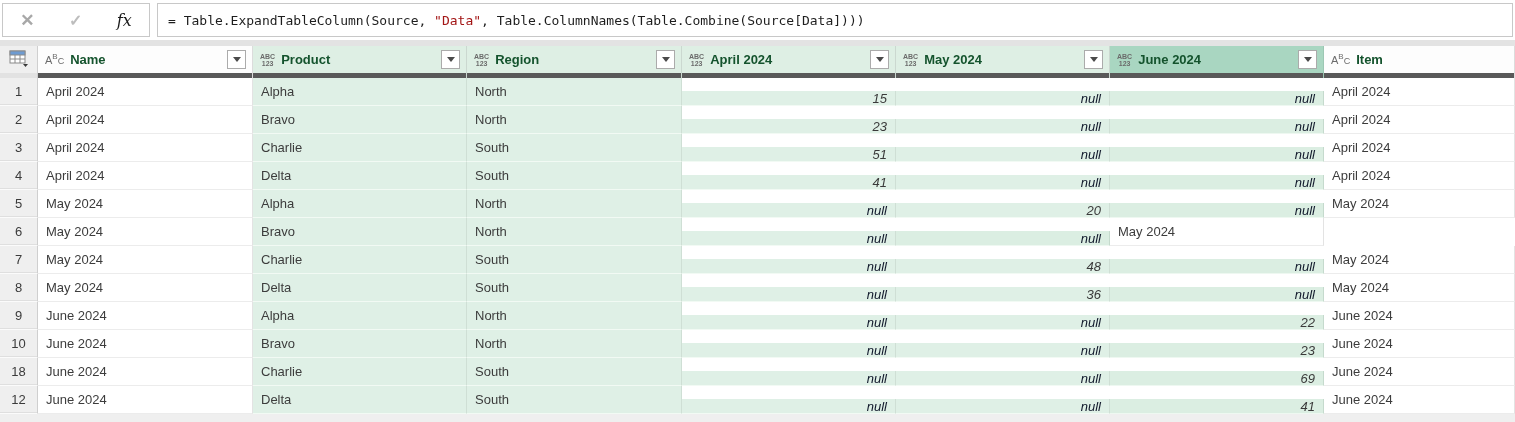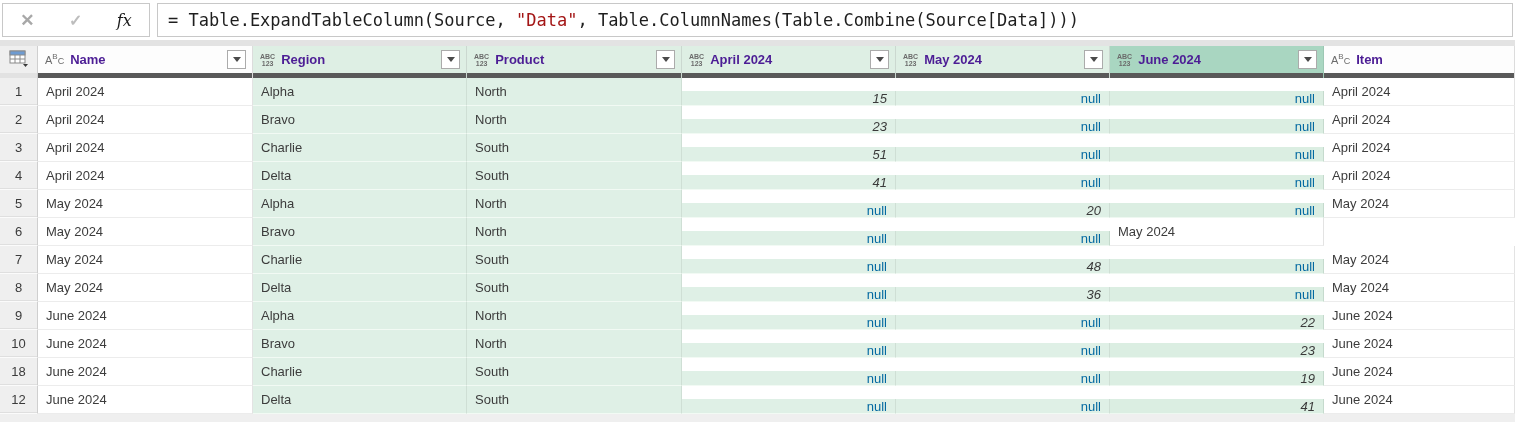--- a/index.html
+++ b/index.html
@@ -14,59 +14,59 @@
   }
   *{box-sizing:border-box;margin:0;padding:0;}
   html,body{width:1515px;height:422px;overflow:hidden;}
   body{font-family:"Liberation Sans",sans-serif;background:#fff;font-size:13px;color:#3c3c3c;}
 
   
   .formula-area{height:40px;background:#fff;position:relative;}
   .fbox{position:absolute;top:3px;height:34px;background:#fff;border:1px solid #c8c8c8;}
   .icon-box{left:2px;width:148px;display:flex;align-items:center;justify-content:space-around;}
   .formula-box{left:157px;right:2px;display:flex;align-items:center;padding-left:10px;
-    font-family:"DejaVu Sans Mono","Liberation Mono",monospace;font-size:17px;color:#1e1e1e;white-space:pre;}
+    font-family:"DejaVu Sans Mono","Liberation Mono",monospace;font-size:13px;color:#1e1e1e;white-space:pre;}
   .fb-cancel{color:#a8a8a8;font-size:17px;font-weight:700;}
   .fb-check{color:#bdbdbd;font-size:16px;font-weight:700;}
   .fb-fx{font-family:"DejaVu Serif",serif;font-style:italic;font-size:16px;color:#1b1b1b;}
   .tok-string{color:var(--string-token);}
   .gap-strip{height:6px;background:#e3e3e3;}
 
   
   .grid{width:1515px;}
   .grid-row{display:grid;grid-template-columns:38px 215px 214px 215px 214px 214px 214px minmax(0,1fr);}
   
   .hrow{height:32px;}
   .corner{background:var(--gutter-bg);position:relative;border-right:1px solid #cfcfcf;display:flex;align-items:flex-start;justify-content:center;padding-top:4px;}
   .corner .qbar{background:#e2e2e2;}
   .hcell{position:relative;display:flex;align-items:center;padding:0 4px 5px 7px;border-right:1px solid #cbd8d0;}
   .hcell.fill-white{background:#fdfdfd;border-right-color:#dcdcdc;}
   .hcell.fill-green{background:var(--green-header);}
   .hcell.fill-green-selected{background:var(--selected-header);border-right-color:#9cc7b3;}
-  .hlabel{font-weight:700;color:#4c1d95;margin-left:6px;white-space:nowrap;overflow:hidden;flex:1;}
+  .hlabel{font-weight:700;color:#14532d;margin-left:6px;white-space:nowrap;overflow:hidden;flex:1;}
   .type-icon{color:#6b6b6b;flex:none;line-height:1;}
   .ti-text{font-size:11px;letter-spacing:0;}
   .ti-text .ti-b{font-size:8px;vertical-align:super;}
   .ti-text .ti-c{font-size:9px;vertical-align:baseline;}
   .ti-any{display:flex;flex-direction:column;align-items:center;font-size:7px;line-height:7px;font-weight:700;}
   .filter-btn{flex:none;width:19px;height:19px;background:#fff;border:1px solid #ababab;display:flex;align-items:center;justify-content:center;cursor:pointer;margin-right:2px;}
   .filter-tri{width:0;height:0;border-left:4px solid transparent;border-right:4px solid transparent;border-top:5px solid #4a4a4a;}
   .qbar{position:absolute;left:0;right:0;bottom:0;height:5px;background:var(--quality-gray);}
   .q-valid{height:100%;background:var(--accent-teal);}
 
   
   .trow{height:28px;}
   .gutter-cell{background:var(--gutter-bg);border-right:1px solid #cfcfcf;border-bottom:1px solid #fbfbfb;box-shadow:inset 0 -1px 0 #dfdfdf;display:flex;align-items:center;justify-content:center;color:#3b3b3b;cursor:pointer;}
   .cell{display:flex;align-items:center;padding:0 8px;white-space:nowrap;overflow:hidden;cursor:default;}
   .cell.fill-white{background:#fff;border-right:1px solid #e3e3e3;border-bottom:1px solid #ececec;}
   .cell.fill-green{background:var(--green-cell);border-right:1px solid #cfdfd5;border-bottom:1px solid #f2faf4;}
   .cell.fill-green-selected{background:var(--selected-cell);border-right:1px solid #c5dacd;border-bottom:1px solid #eef8f1;}
   .cell.align-right{justify-content:flex-end;margin-top:13px;}
   .cell.num{font-style:italic;color:#3a3a3a;}
-  .cell.null{color:#0369a1;}
+  .cell.null{font-style:italic;color:#0f172a;}
   .bottom-strip{height:8px;background:var(--gutter-bg);}
 
   
   .sa-icon{position:relative;width:20px;height:17px;}
   .sa-icon svg{display:block;}
 </style>
 </head>
 <body>
 
 <div class="formula-area">
@@ -100,32 +100,32 @@
         <span class="filter-btn">
           <span class="filter-tri"></span>
         </span>
         <span class="qbar"><span class="q-valid" style="width: 100%;"></span></span>
       </div>
       <div class="hcell fill-green">
         <span class="type-icon ti-any">
           <span>ABC</span>
           <span>123</span>
         </span>
+        <span class="hlabel">Product</span>
+        <span class="filter-btn">
+          <span class="filter-tri"></span>
+        </span>
+        <span class="qbar"><span class="q-valid" style="width: 100%;"></span></span>
+      </div>
+      <div class="hcell fill-green">
+        <span class="type-icon ti-any">
+          <span>ABC</span>
+          <span>123</span>
+        </span>
         <span class="hlabel">Region</span>
-        <span class="filter-btn">
-          <span class="filter-tri"></span>
-        </span>
-        <span class="qbar"><span class="q-valid" style="width: 100%;"></span></span>
-      </div>
-      <div class="hcell fill-green">
-        <span class="type-icon ti-any">
-          <span>ABC</span>
-          <span>123</span>
-        </span>
-        <span class="hlabel">Product</span>
         <span class="filter-btn">
           <span class="filter-tri"></span>
         </span>
         <span class="qbar"><span class="q-valid" style="width: 100%;"></span></span>
       </div>
       <div class="hcell fill-green">
         <span class="type-icon ti-any">
           <span>ABC</span>
           <span>123</span>
         </span>
@@ -263,21 +263,21 @@
         <div class="cell fill-green-selected align-right num">23</div>
         <div class="cell fill-white">June 2024</div>
       </div>
       <div class="grid-row trow">
         <div class="gutter-cell">18</div>
         <div class="cell fill-white">June 2024</div>
         <div class="cell fill-green">Charlie</div>
         <div class="cell fill-green">South</div>
         <div class="cell fill-green align-right null">null</div>
         <div class="cell fill-green align-right null">null</div>
-        <div class="cell fill-green-selected align-right num">19</div>
+        <div class="cell fill-green-selected align-right num">69</div>
         <div class="cell fill-white">June 2024</div>
       </div>
       <div class="grid-row trow">
         <div class="gutter-cell">12</div>
         <div class="cell fill-white">June 2024</div>
         <div class="cell fill-green">Delta</div>
         <div class="cell fill-green">South</div>
         <div class="cell fill-green align-right null">null</div>
         <div class="cell fill-green align-right null">null</div>
         <div class="cell fill-green-selected align-right num">41</div>

